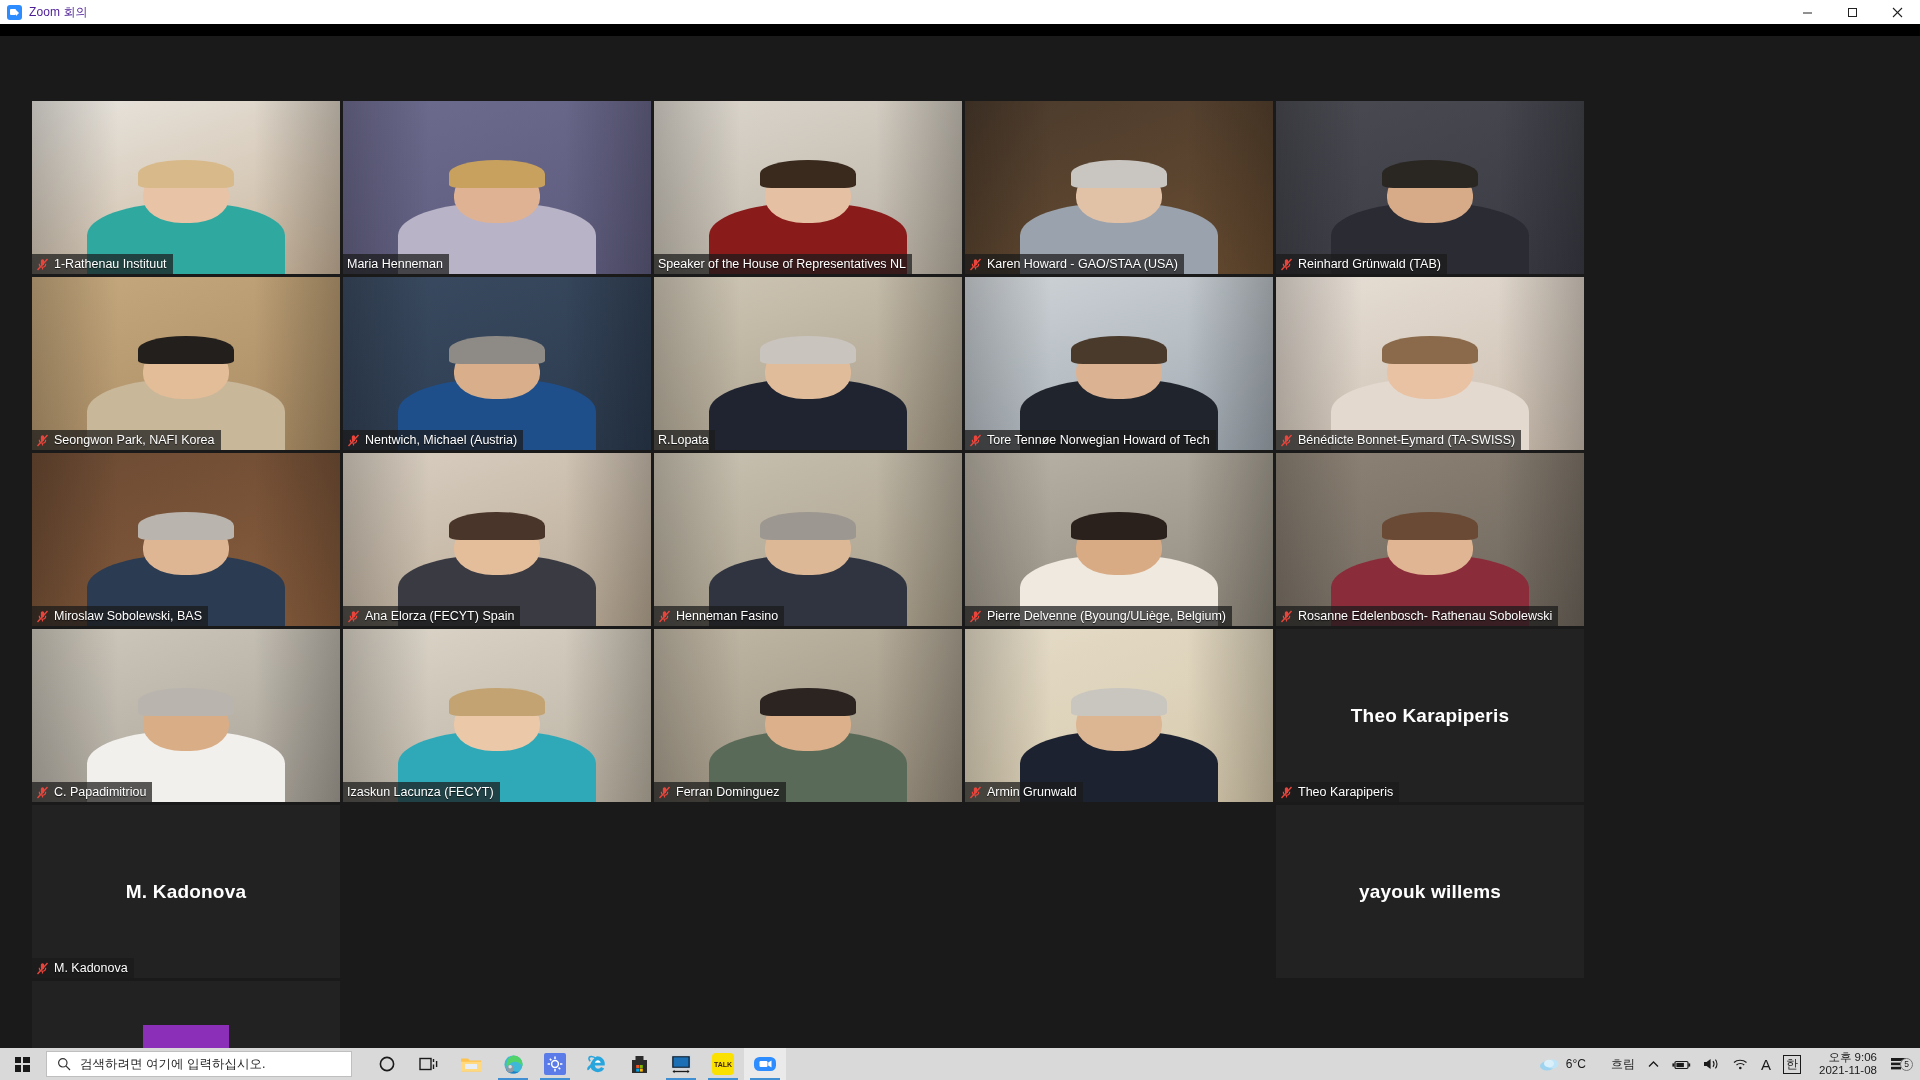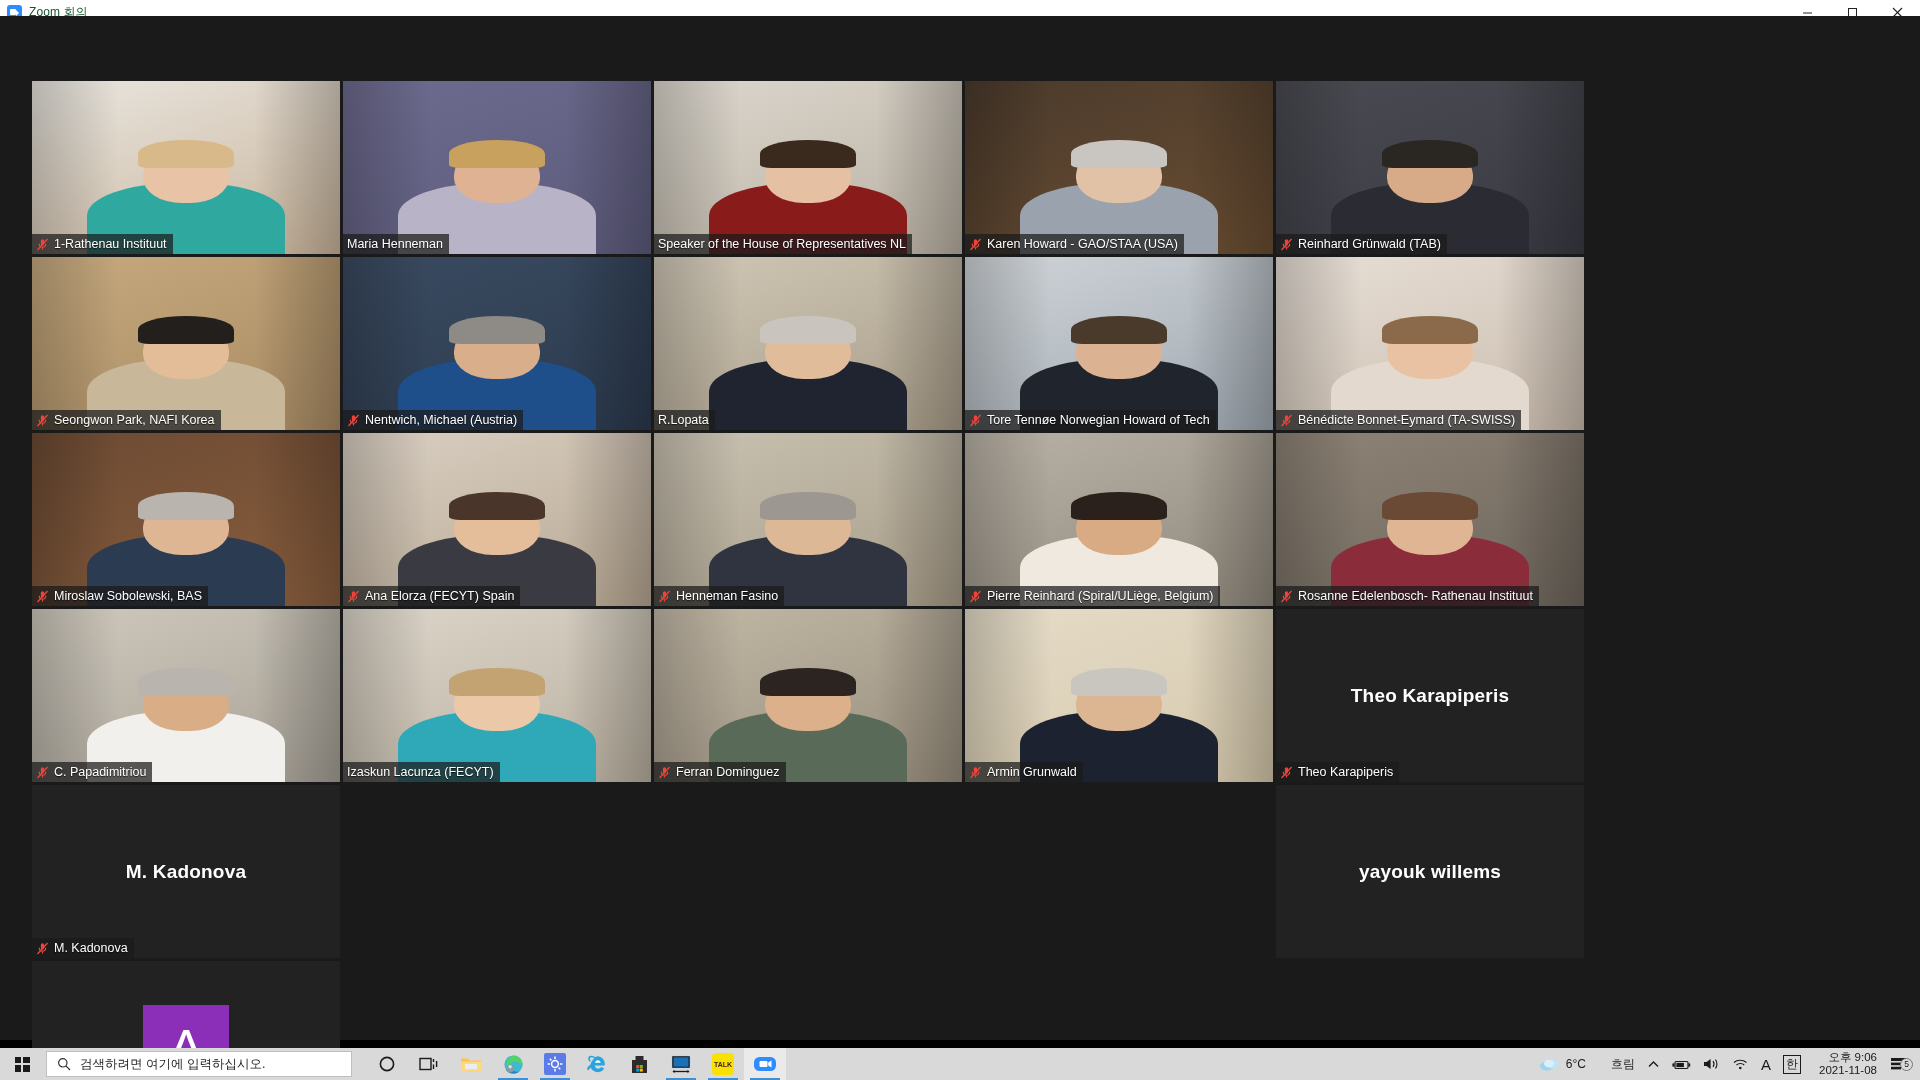--- a/index.html
+++ b/index.html
@@ -23,31 +23,31 @@
   }
   .tb-icon::before {
     content: ""; position: absolute; left: 3px; top: 4.5px;
     width: 6px; height: 6px; border-radius: 1px; background: #fff;
   }
   .tb-icon::after {
     content: ""; position: absolute; left: 9px; top: 5px;
     border-top: 3px solid transparent; border-bottom: 3px solid transparent;
     border-left: 3.5px solid #fff;
   }
-  .tb-title { font-size: 12px; color: #14532d; letter-spacing: .1px; text-align: center; }
+  .tb-title { font-size: 12px; color: #4c1d95; letter-spacing: .1px; text-align: center; }
   .tb-right { margin-left: auto; display: flex; height: 24px; }
   .tb-btn {
     width: 45px; height: 24px; display: flex; align-items: center; justify-content: center;
     color: #222; font-size: 11px; line-height: 1;
   }
   .tb-btn svg { display: block; }
 
   
   .stage {
-    position: absolute; top: 16px; left: 0; width: 1920px; height: 1024px;
+    position: absolute; top: 36px; left: 0; width: 1920px; height: 1024px;
     background: #1a1a1a;
   }
   .grid {
     position: absolute; left: 32px; top: 65px;
     width: 1856px;
     display: flex; flex-wrap: wrap;
     gap: 3px 3px;
   }
   .tile {
     position: relative;
@@ -425,41 +425,41 @@
             <div class="head" style="left:34.5%;width:31%;top:-6%;height:26%;background:#2a211c;border-radius:50% 50% 12% 12%"></div>
           </div>
         </div>
         <div class="namebar">
           <svg class="mute-icon" viewBox="0 0 14 14">
             <path d="M7 1.3c1 0 1.8.8 1.8 1.8v3.2c0 1-.8 1.8-1.8 1.8S5.2 7.3 5.2 6.3V3.1c0-1 .8-1.8 1.8-1.8z" fill="#e8453c"></path>
             <path d="M3.6 6.1v.4A3.4 3.4 0 0 0 7 9.9a3.4 3.4 0 0 0 3.4-3.4v-.4" fill="none" stroke="#e8453c" stroke-width="1.3"></path>
             <line x1="7" y1="10" x2="7" y2="12.4" stroke="#e8453c" stroke-width="1.3"></line>
             <line x1="1.6" y1="13" x2="12.4" y2="1" stroke="#e8453c" stroke-width="1.5"></line>
           </svg>
-          <span class="nm">Pierre Reinhard (Spiral/ULiège, Belgium)</span>
+          <span class="nm">Pierre Delvenne (Byoung/ULiège, Belgium)</span>
         </div>
       </div>
       <div class="tile">
         <div class="tile-video">
           <div class="bg" style="background:linear-gradient(160deg,#8e8376 0%,#6e665c 100%)"></div>
           <div class="bg" style="background:linear-gradient(90deg, rgba(0,0,0,.22) 0%, rgba(0,0,0,0) 28%, rgba(0,0,0,0) 72%, rgba(0,0,0,.24) 100%)"></div>
           <div class="person" style="left:0;right:0;bottom:0;height:62%">
             <div class="torso" style="left:18%;right:18%;bottom:0;top:34%;background:#8a2c3a"></div>
             <div class="head" style="left:36%;width:28%;top:0;height:52%;background:#e0b593"></div>
             <div class="head" style="left:34.5%;width:31%;top:-6%;height:26%;background:#6a4a34;border-radius:50% 50% 12% 12%"></div>
           </div>
         </div>
         <div class="namebar">
           <svg class="mute-icon" viewBox="0 0 14 14">
             <path d="M7 1.3c1 0 1.8.8 1.8 1.8v3.2c0 1-.8 1.8-1.8 1.8S5.2 7.3 5.2 6.3V3.1c0-1 .8-1.8 1.8-1.8z" fill="#e8453c"></path>
             <path d="M3.6 6.1v.4A3.4 3.4 0 0 0 7 9.9a3.4 3.4 0 0 0 3.4-3.4v-.4" fill="none" stroke="#e8453c" stroke-width="1.3"></path>
             <line x1="7" y1="10" x2="7" y2="12.4" stroke="#e8453c" stroke-width="1.3"></line>
             <line x1="1.6" y1="13" x2="12.4" y2="1" stroke="#e8453c" stroke-width="1.5"></line>
           </svg>
-          <span class="nm">Rosanne Edelenbosch- Rathenau Instituut</span>
+          <span class="nm">Rosanne Edelenbosch- Rathenau Sobolewski</span>
         </div>
       </div>
       <div class="tile">
         <div class="tile-video">
           <div class="bg" style="background:linear-gradient(160deg,#cfc9bd 0%,#a6a096 100%)"></div>
           <div class="bg" style="background:linear-gradient(90deg, rgba(0,0,0,.22) 0%, rgba(0,0,0,0) 28%, rgba(0,0,0,0) 72%, rgba(0,0,0,.24) 100%)"></div>
           <div class="person" style="left:0;right:0;bottom:0;height:62%">
             <div class="torso" style="left:18%;right:18%;bottom:0;top:34%;background:#f2f0ec"></div>
             <div class="head" style="left:36%;width:28%;top:0;height:52%;background:#d9ae86"></div>
             <div class="head" style="left:34.5%;width:31%;top:-6%;height:26%;background:#b9b4ae;border-radius:50% 50% 12% 12%"></div>

